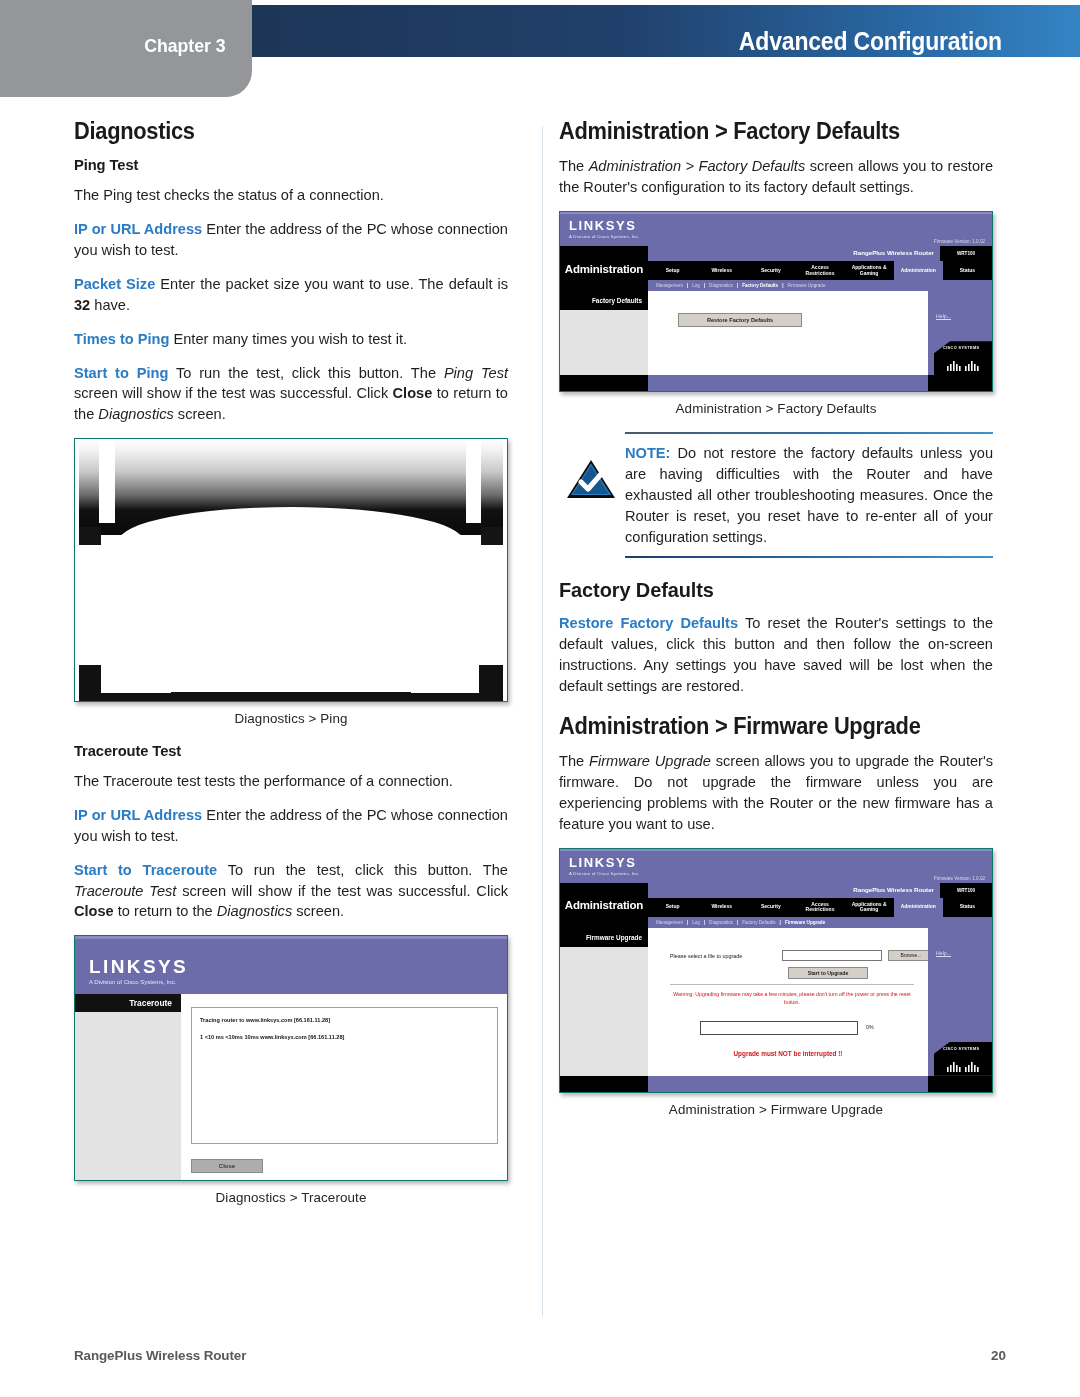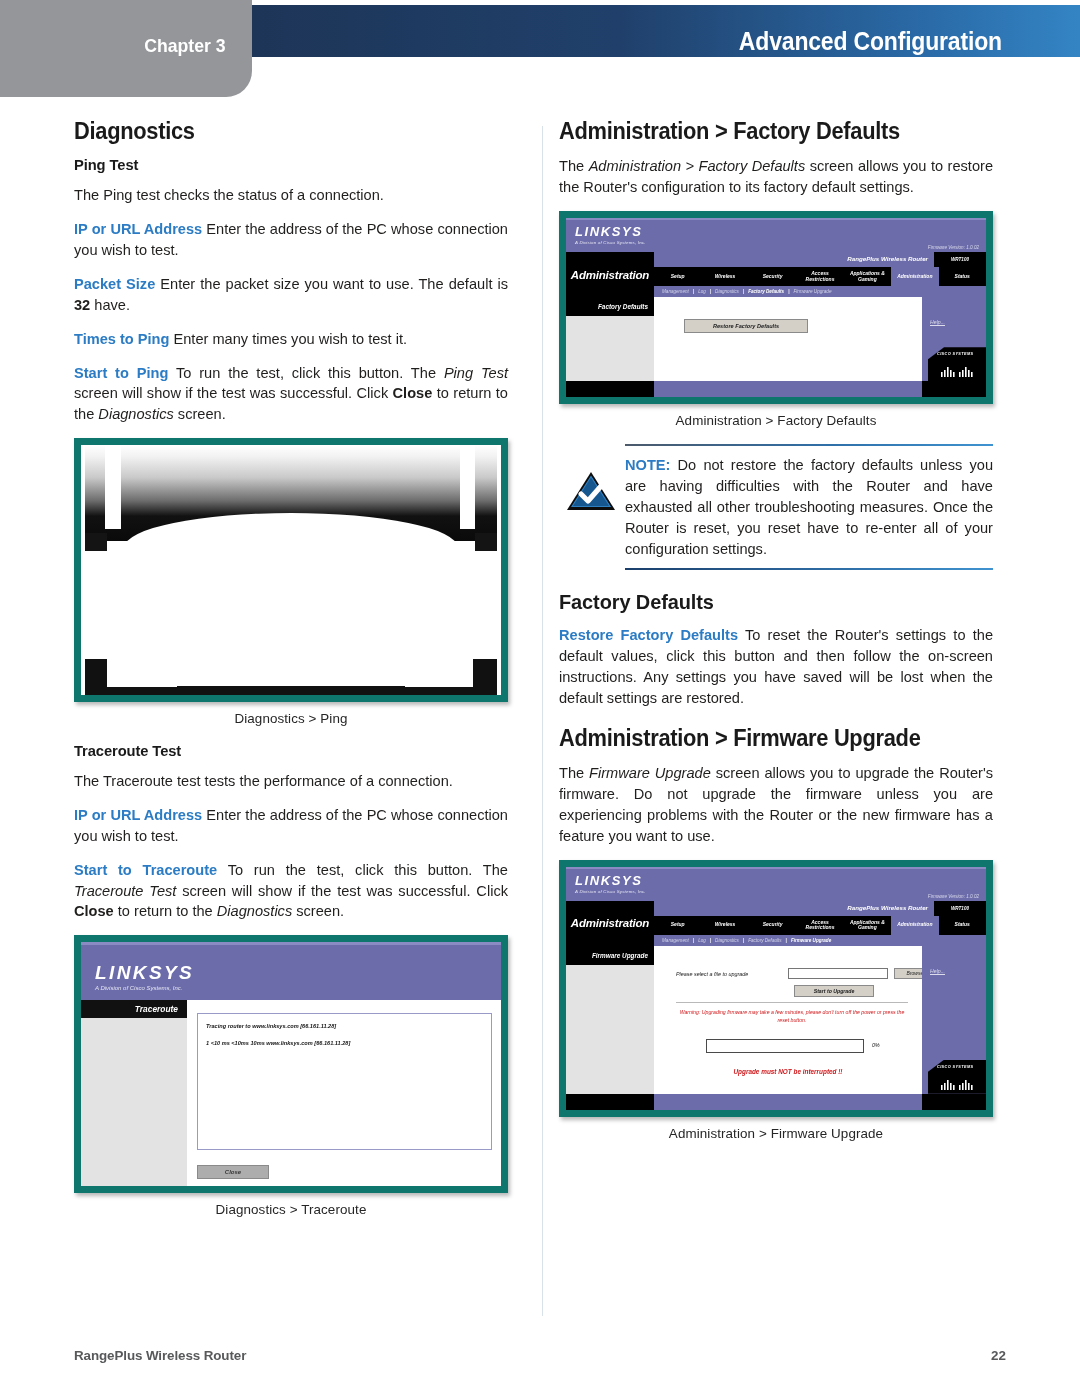--- a/index.html
+++ b/index.html
@@ -65,24 +65,23 @@
   .bd { font-weight: bold; }
 
   
   .figure { margin: 4px 0 16px 0; }
   .figcap {
     text-align: center; font-size: 13.4px; color: #262626;
     margin-top: 9px; letter-spacing: 0.1px;
   }
   .shot {
     position: relative; width: 100%; background: #fff;
-    border: 7px solid #0f766e;
+    border: 1px solid #0f766e;
     box-shadow: 2px 3px 4px rgba(0,0,0,0.28);
     overflow: hidden;
-    font-style: italic;
   }
 
   
   .shot-ping { height: 264px; background:#fff; }
   .ping-ink {
     position:absolute; left:0; top:0; width:100%; height:100%;
   }
   .ping-top {
     position:absolute; left:4px; top:0; right:4px; height:96px;
     background: linear-gradient(to bottom, #ffffff 0%, #f2f2f2 12%, #c9c9c9 34%, #6d6d6d 58%, #111111 74%, #0a0a0a 100%);
@@ -572,16 +571,16 @@
           <div class="fblk2"></div>
         </div>
       </div>
       <div class="figcap">Administration &gt; Firmware Upgrade</div>
     </div>
 
   </div>
 
   <div class="footer">
     <div class="fl">RangePlus Wireless Router</div>
-    <div class="fr">22</div>
+    <div class="fr">20</div>
   </div>
 
 </div>
 
 </body></html>

